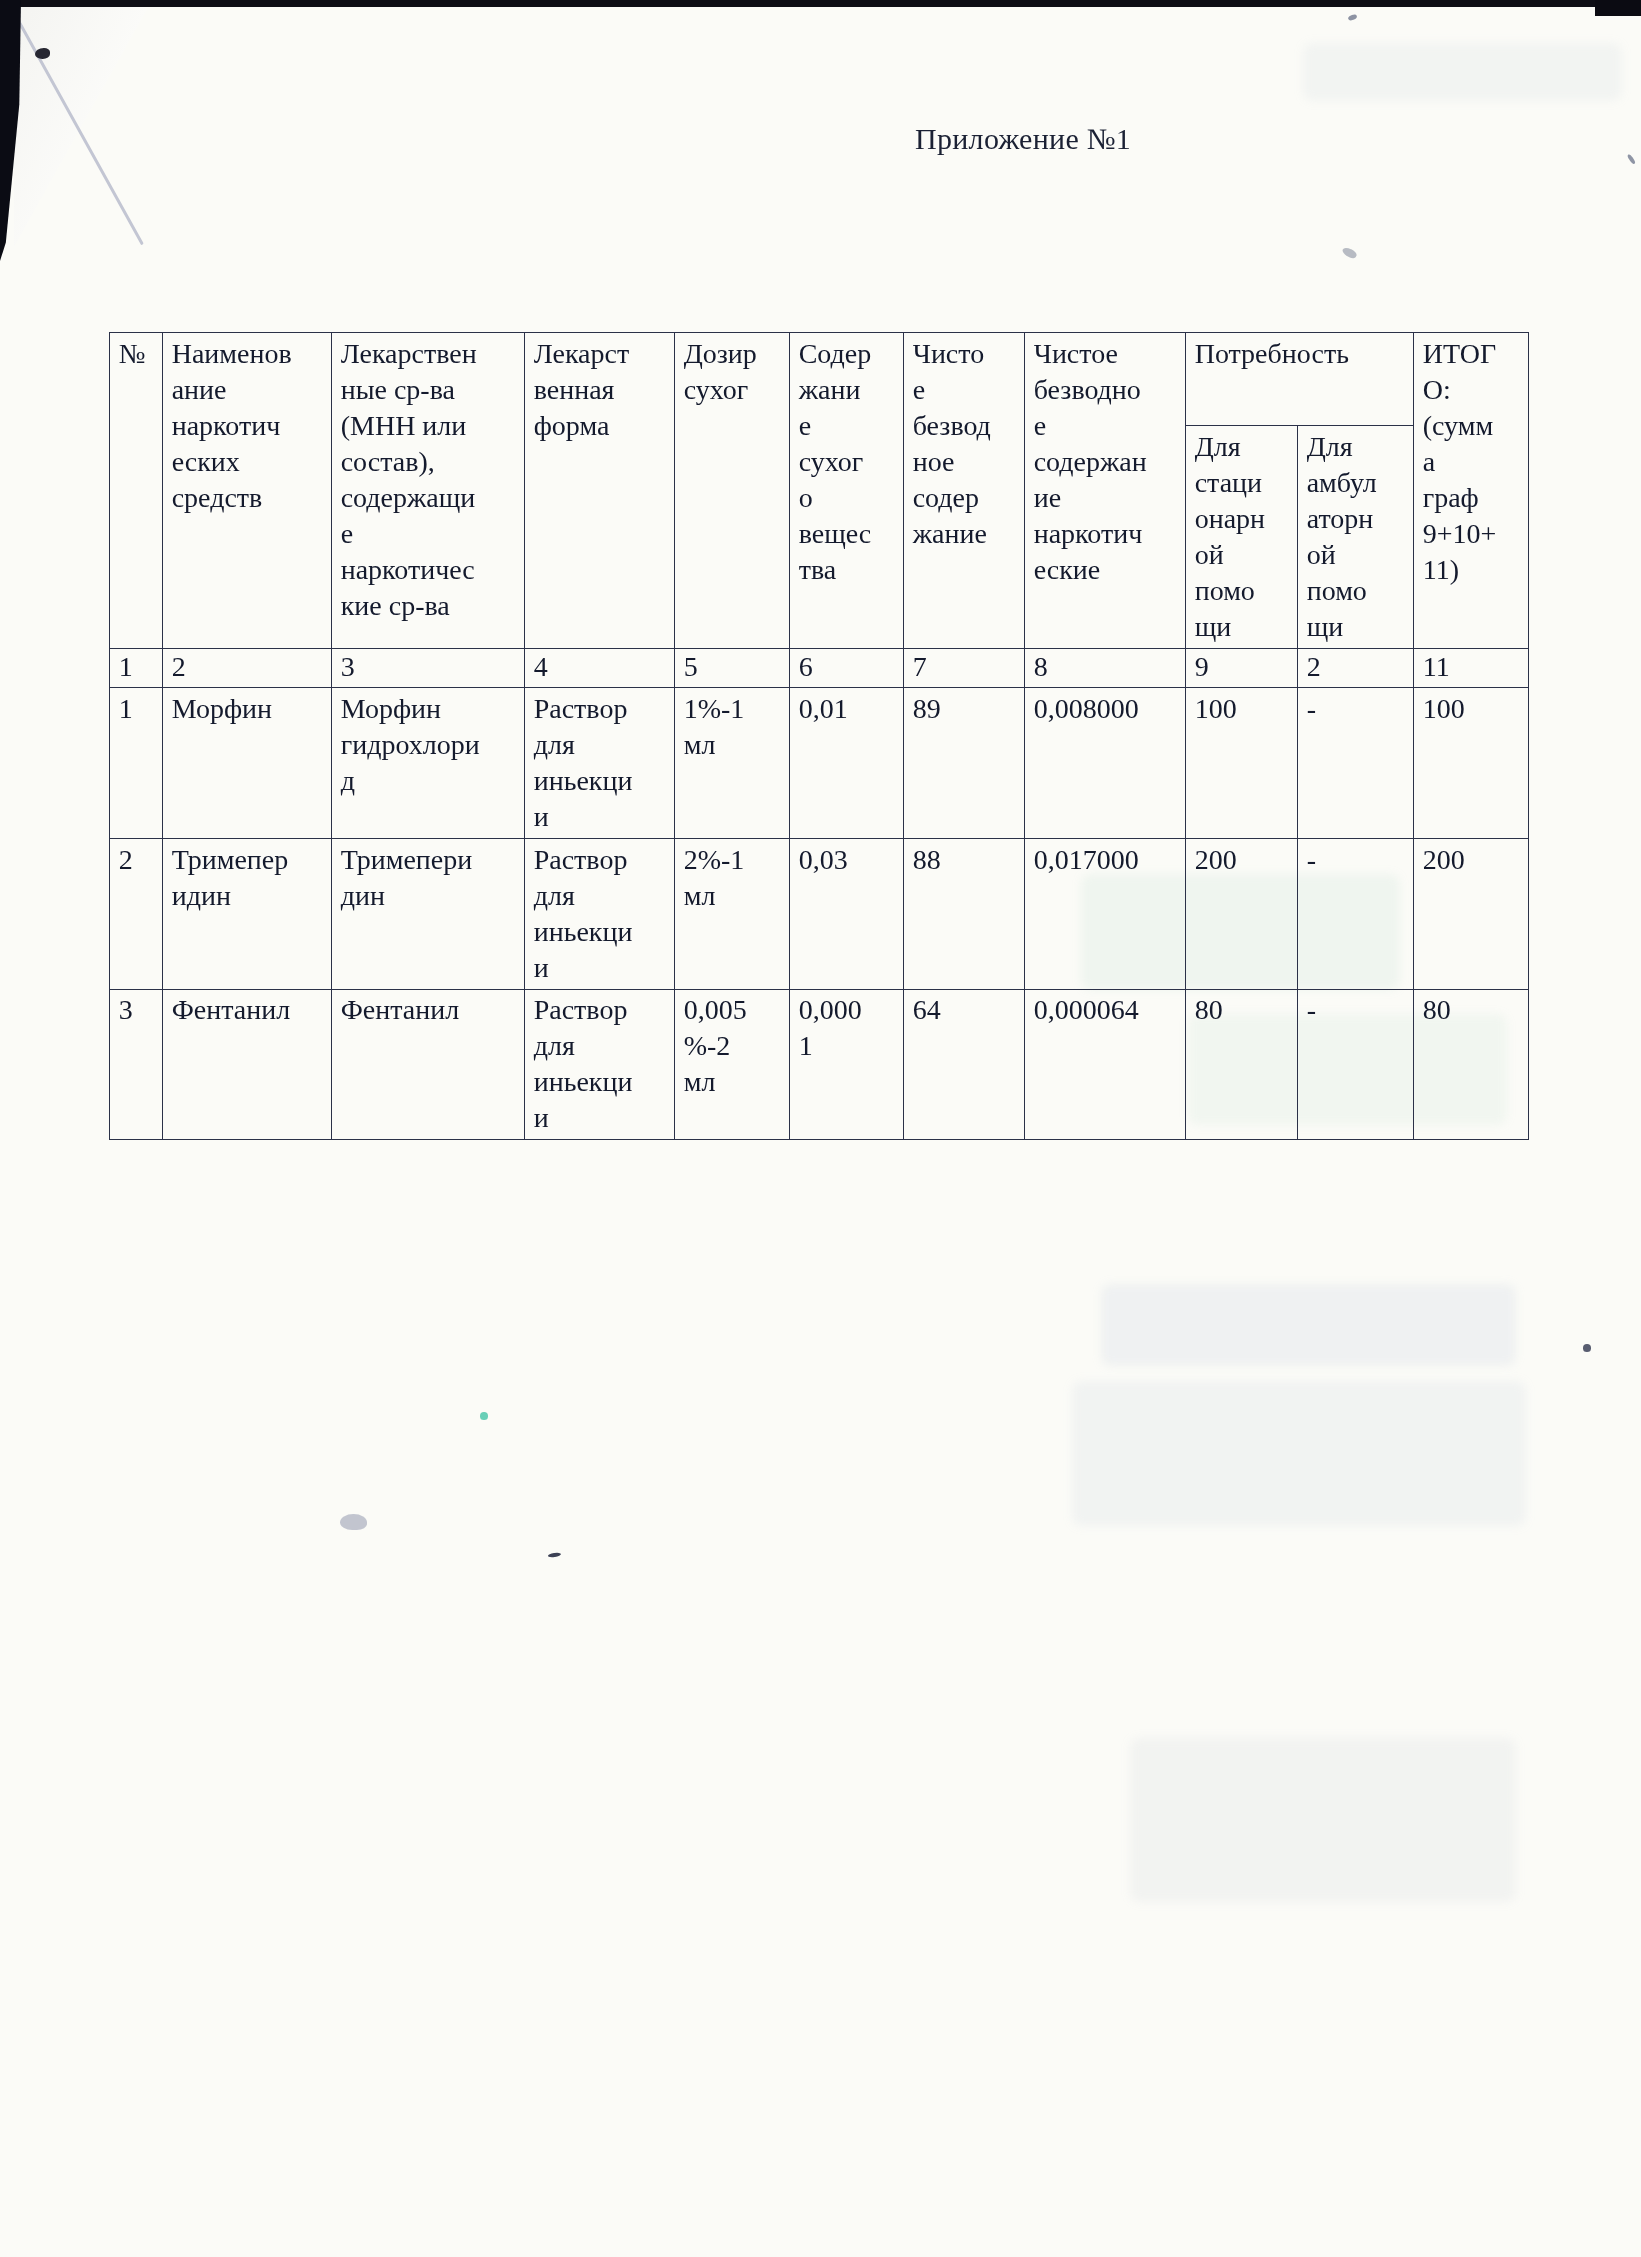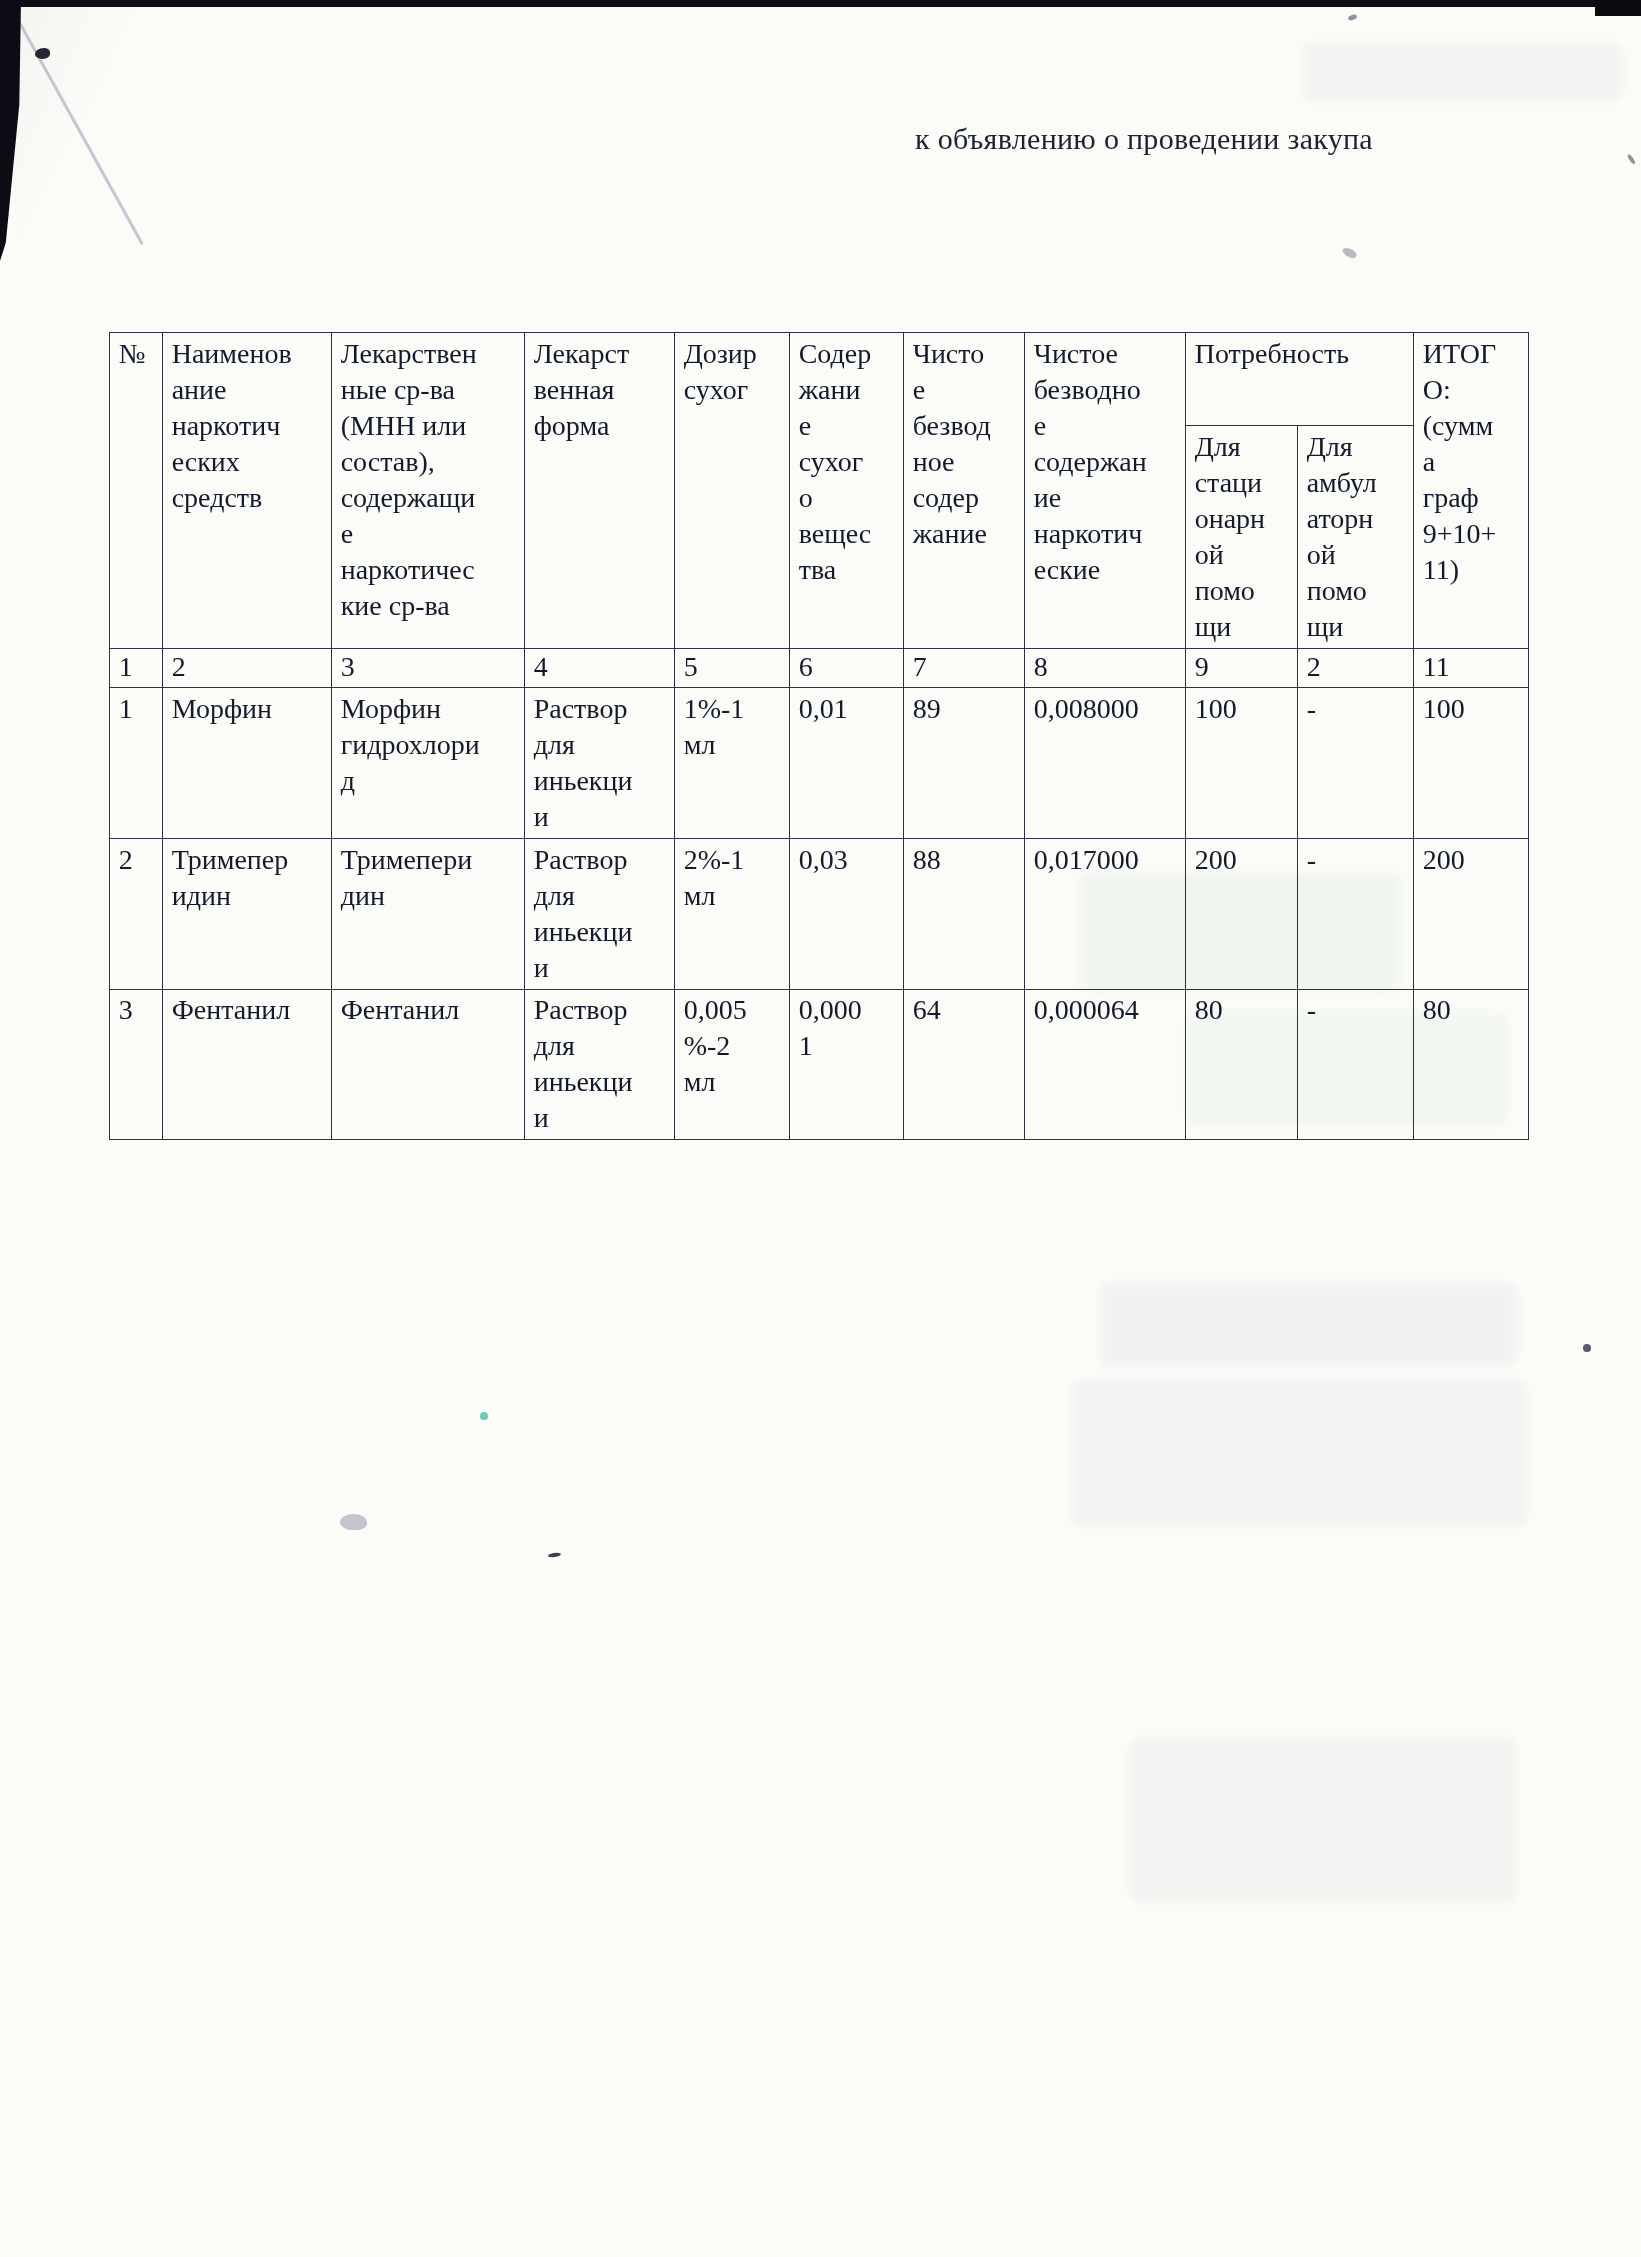--- a/index.html
+++ b/index.html
@@ -83,21 +83,21 @@
 <div class="speck sp7"></div>
 <div class="speck sp8"></div>
 <div class="smudge sm1"></div>
 <div class="smudge sm2"></div>
 <div class="smudge sm3"></div>
 <div class="smudge sm4"></div>
 <div class="smudge sm5"></div>
 <div class="smudge sm6"></div>
 
 <div class="doc-title">
-  <div>к объявлению о проведении закупа</div>
+  <div>Приложение №1</div>
 </div>
 
 <table class="main">
   <colgroup>
     <col style="width:53px">
       <col style="width:169px">
       <col style="width:193px">
     <col style="width:150px">
       <col style="width:115px">
       <col style="width:114px">

